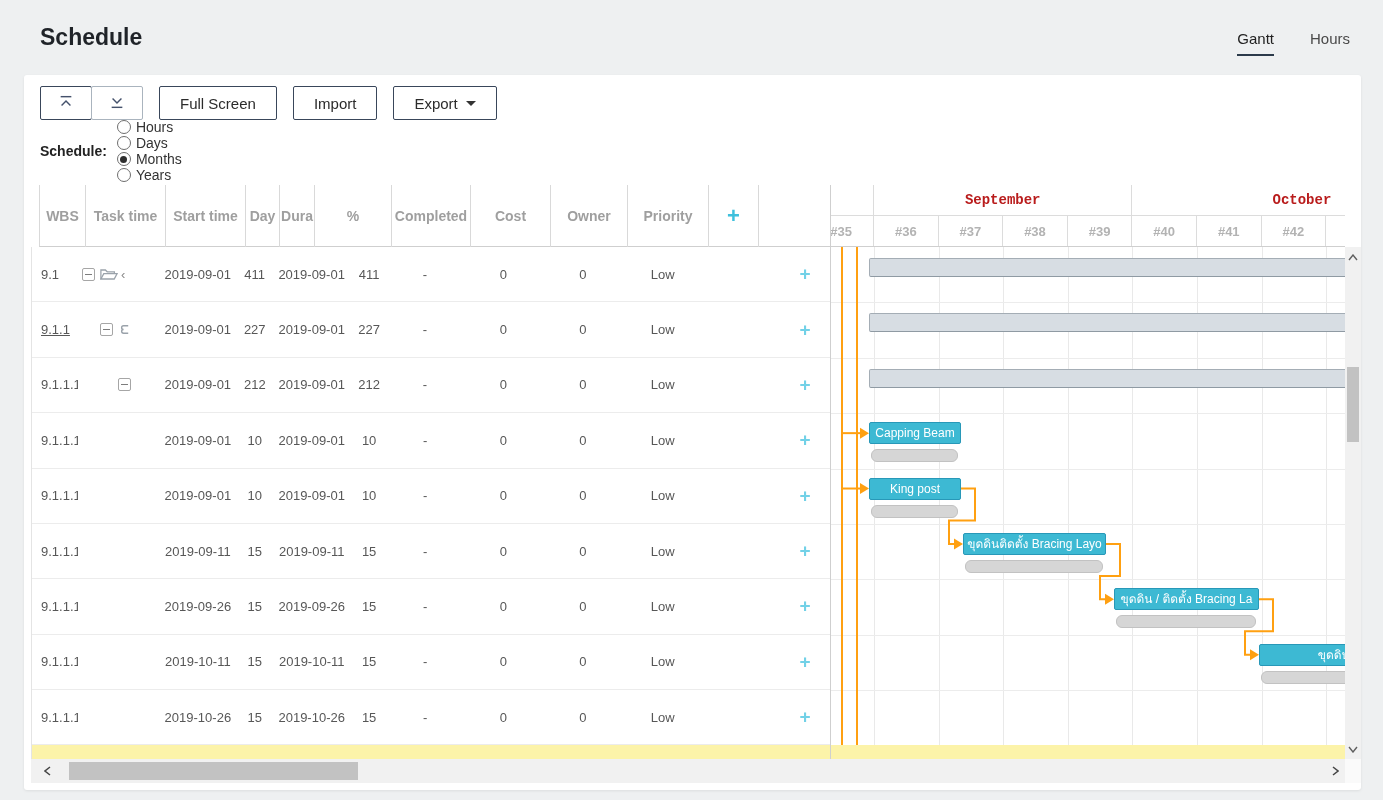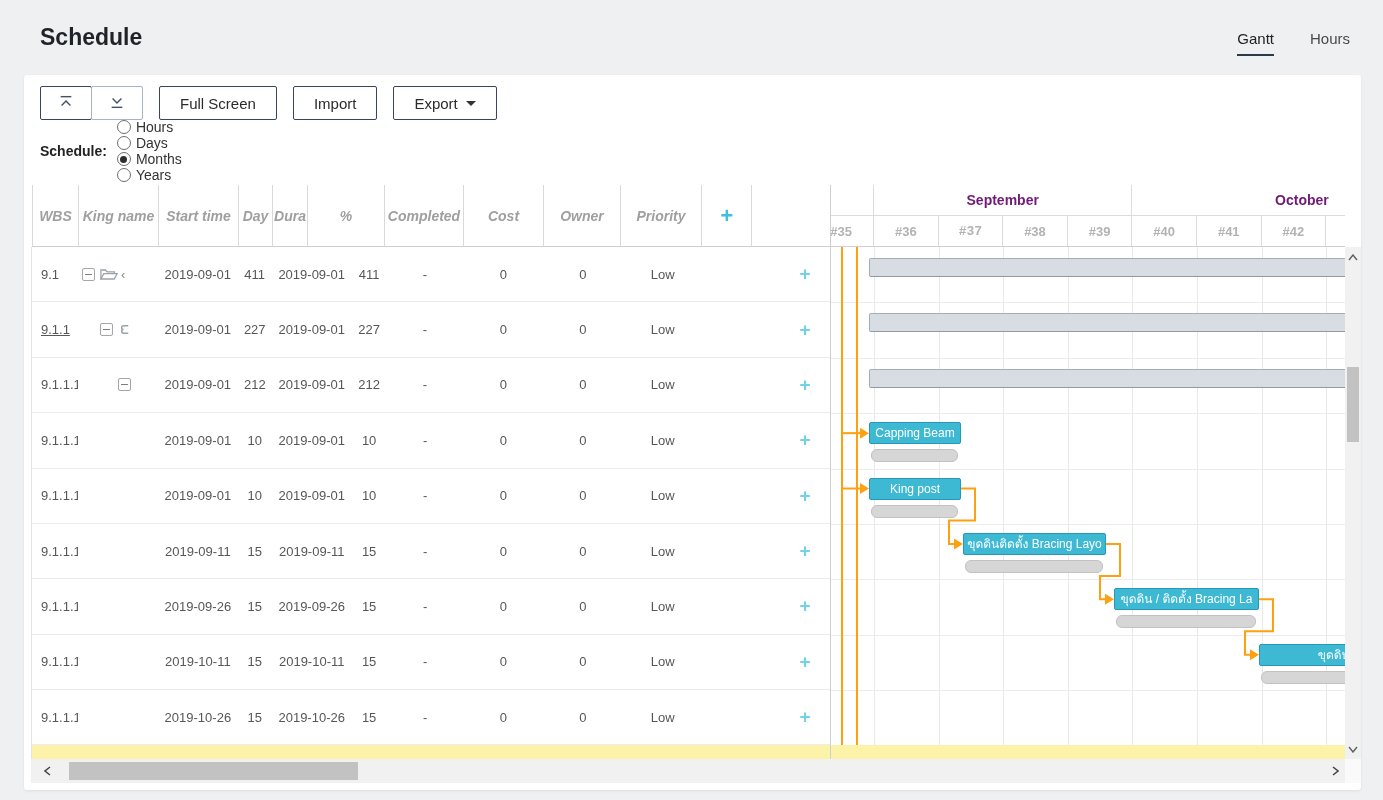--- a/index.html
+++ b/index.html
@@ -27,22 +27,22 @@
                 border-left:5px solid transparent; border-right:5px solid transparent; border-top:5px solid #333; }
 
   
   .zoom-row { position:absolute; left:16px; top:63px; height:26px; display:flex; align-items:center; font-size:14px; color:#222; }
   .zoom-label { font-weight:700; margin-right:10px; }
   .radio { display:flex; align-items:center; margin-right:14px; cursor:pointer; color:#333; }
   .rdot { width:14px; height:14px; border:1px solid #6e6e6e; border-radius:50%; margin-right:5px;
           display:inline-flex; align-items:center; justify-content:center; background:#fff; }
   .rdot.sel::after { content:""; width:7px; height:7px; border-radius:50%; background:#2e2e2e; }
 
-  .grid-header { position:absolute; left:8px; top:110px; width:799px; height:62px; display:flex;
-                 border-left:1px solid #d9d9d9; border-bottom:1px solid #cfcfcf;font-style:italic; }
+  .grid-header { position:absolute; left:15px; top:110px; width:799px; height:62px; display:flex;
+                 border-left:1px solid #d9d9d9; border-bottom:1px solid #cfcfcf; }
   .gh-cell { height:62px; border-right:1px solid #d9d9d9; display:flex; align-items:center; justify-content:center;
              font-size:14px; font-weight:700; color:#9f9f9f; overflow:hidden; white-space:nowrap; }
   .gh-cell.plus { color:#3fc0dc; font-size:22px; cursor:pointer; }
 
   .grid-body { position:absolute; left:7px; top:172px; width:799px; height:512px; overflow:hidden;
                border-left:1px solid #e4e4e4; }
   .g-row { display:flex; height:55.38px; border-bottom:1px solid #ececec; background:#fff; }
   .g-cell { display:flex; align-items:center; justify-content:center; font-size:13px; color:#575757;
             overflow:hidden; white-space:nowrap; }
   .g-cell.wbs { justify-content:flex-start; padding-left:9px; }
@@ -54,21 +54,21 @@
   .tree-ico { flex:0 0 auto; margin-right:3px; display:inline-flex; }
   .name-clip { overflow:hidden; width:5px; color:#8b8b8b; font-size:13px; }
 
   .new-task-row { height:13.6px; background:#fcf3a9; }
 
   
   .tl-header { position:absolute; left:806px; top:110px; width:515px; height:62px; overflow:hidden;
                border-left:1px solid #cfcfcf; border-bottom:1px solid #cfcfcf; }
   .months-row, .weeks-row { display:flex; height:31px; overflow:hidden; }
   .month-cell { height:31px; border-right:1px solid #dcdcdc; border-bottom:1px solid #dcdcdc; flex:0 0 auto;
-                display:flex; align-items:center; justify-content:center; font-size:14px; font-weight:700; color:#701a75; }
+                display:flex; align-items:center; justify-content:center; font-size:14px; font-weight:700; color:#b91c1c;font-family:Liberation Mono, monospace; }
   .week-cell { height:31px; border-right:1px solid #dcdcdc; flex:0 0 auto; display:flex; align-items:center;
                justify-content:center; font-size:13px; font-weight:700; color:#b3b3b3; }
 
   
   .chart { position:absolute; left:806px; top:172px; width:515px; height:512px; overflow:hidden;
            background:#fff; border-left:1px solid #cfcfcf; }
   .vline { position:absolute; top:0; width:1px; height:512px; background:#e9e9e9; }
   .hline { position:absolute; left:0; width:515px; height:1px; background:#ececec; }
   .marker { position:absolute; top:0; width:2px; height:512px; background:#ffa011; }
   .bar { position:absolute; height:22px; border-radius:2px; font-size:12px; color:#fff; text-align:center;
@@ -141,42 +141,42 @@
         </span>
         <span class="radio">
           <span class="rdot"></span>
           <span>Years</span>
         </span>
       </span>
   </div>
 
   <div class="grid-header" id="grid-header">
       <div class="gh-cell" style="width: 46px;">WBS</div>
-      <div class="gh-cell" style="width: 80px;">King name</div>
+      <div class="gh-cell" style="width: 80px;">Task time</div>
       <div class="gh-cell" style="width: 80px;">Start time</div>
       <div class="gh-cell" style="width: 34px;">Day</div>
       <div class="gh-cell" style="width: 35px;">Dura</div>
       <div class="gh-cell" style="width: 77px;">%</div>
       <div class="gh-cell" style="width: 79px;">Completed</div>
       <div class="gh-cell" style="width: 80px;">Cost</div>
       <div class="gh-cell" style="width: 77px;">Owner</div>
       <div class="gh-cell" style="width: 81px;">Priority</div>
       <div class="gh-cell plus" style="width: 50px;">+</div>
     </div>
 
   <div class="tl-header">
     <div class="months-row" id="months-row">
         <div class="month-cell" style="width: 43px;"></div>
         <div class="month-cell" style="width: 258.4px;">September</div>
         <div class="month-cell" style="width: 340px;">October</div>
       </div>
     <div class="weeks-row" id="weeks-row">
         <div class="week-cell" style="width: 64.6px; margin-left: -21.6px;">#35</div>
         <div class="week-cell" style="width: 64.6px;">#36</div>
-        <div class="week-cell" style="width: 64.6px; font-family: Liberation Mono, monospace;">#37</div>
+        <div class="week-cell" style="width: 64.6px;">#37</div>
         <div class="week-cell" style="width: 64.6px;">#38</div>
         <div class="week-cell" style="width: 64.6px;">#39</div>
         <div class="week-cell" style="width: 64.6px;">#40</div>
         <div class="week-cell" style="width: 64.6px;">#41</div>
         <div class="week-cell" style="width: 64.6px;">#42</div>
         <div class="week-cell" style="width: 64.6px;"></div>
       </div>
   </div>
 
   <div class="grid-body" id="grid-body">

